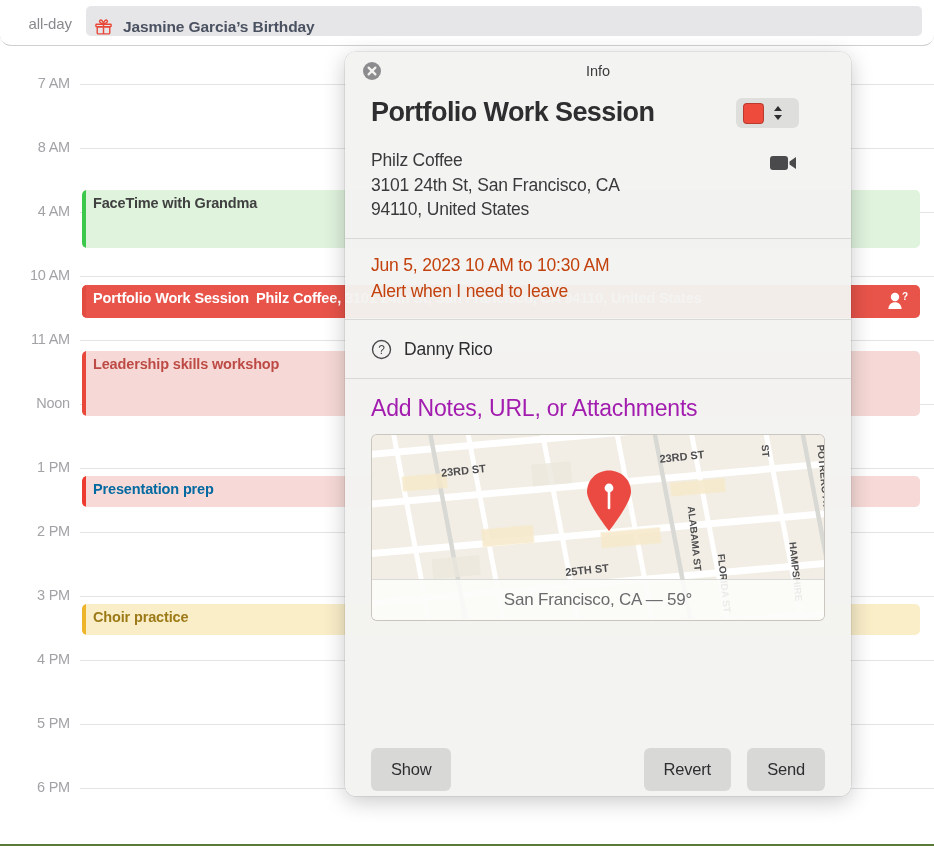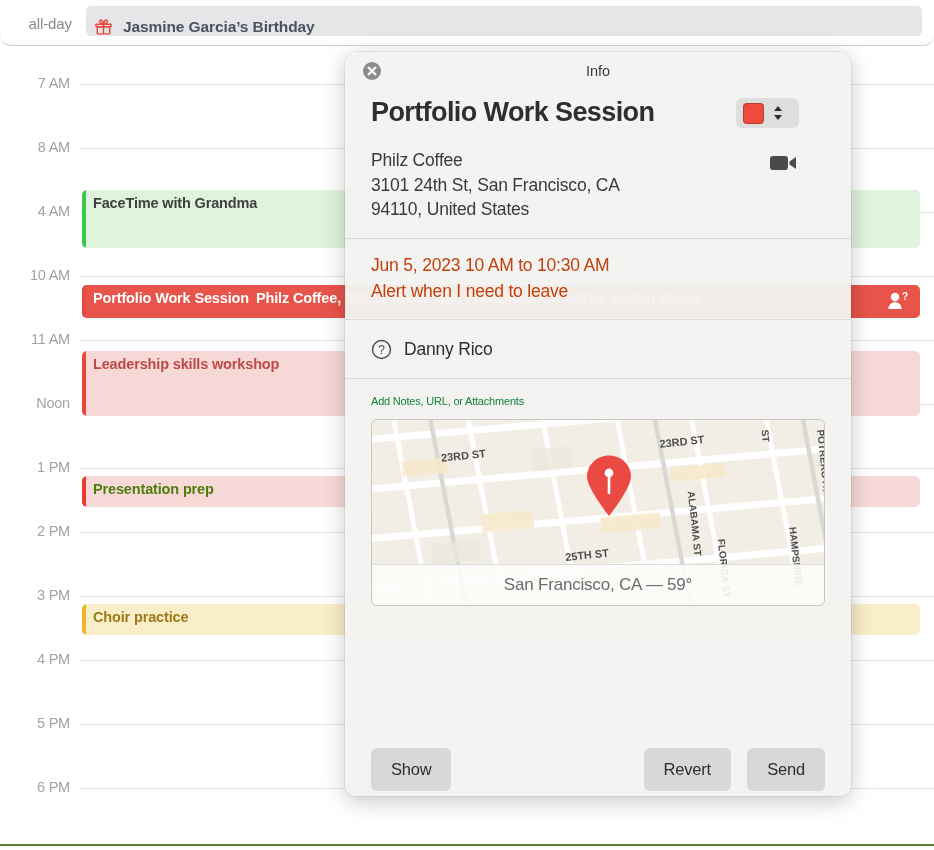--- a/index.html
+++ b/index.html
@@ -170,21 +170,21 @@
     margin-left: 12px; font-size: 17.5px;
     color: #2e2e30; letter-spacing: -0.2px;
   }
   .inv-add {
     margin-left: 12px; font-size: 17.5px;
     color: #a0a0a2; letter-spacing: -0.2px;
   }
 
   .notes-block { padding-top: 16px; padding-bottom: 12px; }
   .notes-ph {
-    font-size: 11px; color: #15803d; letter-spacing: -0.2px;
+    font-size: 23px; color: #a21caf; letter-spacing: -0.2px;
   }
 
   
   .map-wrap {
     margin: 0 26px;
     height: 185px;
     border-radius: 6px;
     overflow: hidden;
     border: 0.5px solid rgba(0,0,0,0.16);
     background: #f0ece3;
@@ -308,21 +308,21 @@
             <path d="M2.4 18 C2.4 13.6 5.4 11.2 9 11.2 C12.6 11.2 15.6 13.6 15.6 18 Z" fill="#ffffff"></path>
             <text x="19" y="8.5" font-size="10" font-weight="bold" font-family="Liberation Sans, sans-serif" fill="#ffffff" text-anchor="middle">?</text>
           </svg>
         </div>
         <div class="event" style="left: 82px; width: 838px; top: 305px; height: 65px; background: rgb(246, 217, 214);">
           <div class="bar" style="background: rgb(232, 72, 58);"></div>
           <div class="etitle" style="color: rgb(189, 74, 68);">Leadership skills workshop</div>
         </div>
         <div class="event" style="left: 82px; width: 838px; top: 430px; height: 31px; background: rgb(247, 218, 215);">
           <div class="bar" style="background: rgb(238, 59, 48);"></div>
-          <div class="etitle" style="color: #4d7c0f;">Presentation prep</div>
+          <div class="etitle" style="color: #0369a1;">Presentation prep</div>
         </div>
         <div class="event" style="left: 82px; width: 838px; top: 558px; height: 31px; background: rgb(250, 238, 201);">
           <div class="bar" style="background: rgb(238, 180, 42);"></div>
           <div class="etitle" style="color: rgb(156, 122, 24);">Choir practice</div>
         </div>
       </div>
     <div class="bottom-edge"></div>
   </div>
 
   <div class="popover">

